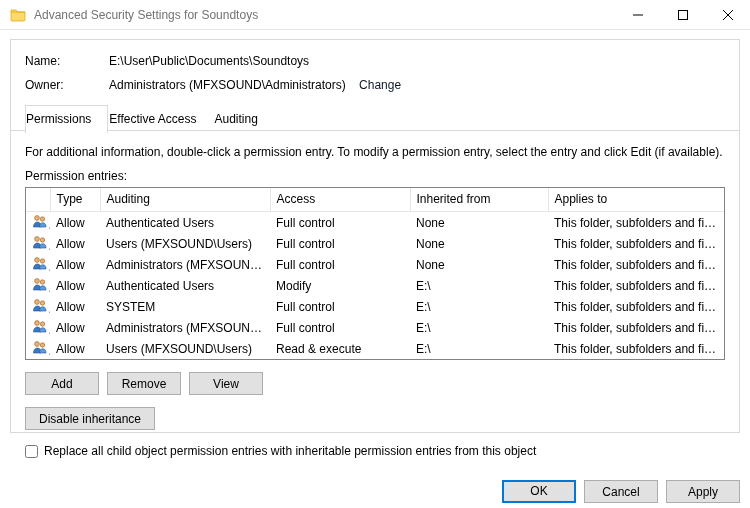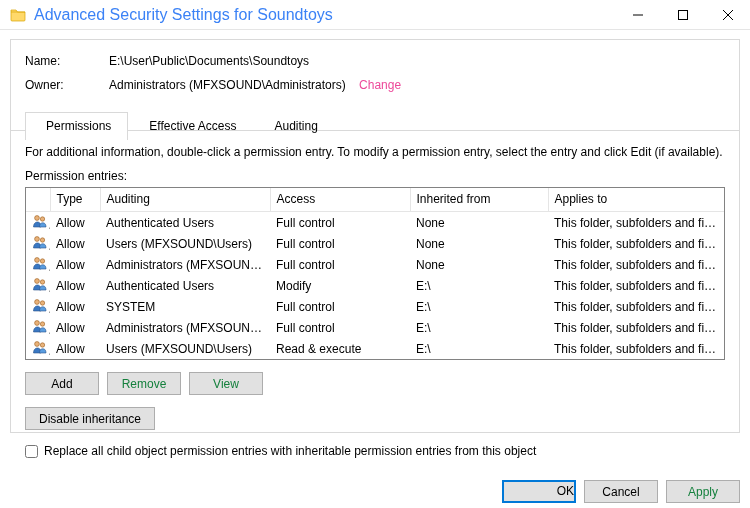--- a/index.html
+++ b/index.html
@@ -21,22 +21,22 @@
     border-bottom: 1px solid #e5e5e5;
     background: #fff;
   }
   .titlebar .ticon {
     width: 16px; height: 16px;
     margin: 0 8px 0 10px;
     display: inline-flex; align-items: center; justify-content: center;
   }
   .titlebar .title {
     flex: 1;
-    font-size: 16px;
-    color: #3b82f6;
+    font-size: 12px;
+    color: #737373;
   }
   .titlebar .winbtns { display: flex; }
   .winbtn {
     width: 45px; height: 30px;
     display: flex; align-items: center; justify-content: center;
     color: #000;
   }
 
   
   .client {
@@ -46,37 +46,37 @@
     padding: 0;
     position: relative;
     background: #fff;
   }
   .inner {
     padding: 14px 14px 0 14px;
   }
   .kv { display: flex; margin-bottom: 10px; }
   .kv .k { width: 84px; }
   .kv .v { }
-  .link { color: #ec4899; cursor: pointer; margin-left: 10px; }
+  .link { color: #0f172a; cursor: pointer; margin-left: 10px; }
 
   
   .tabs {
     display: flex;
     border-bottom: 1px solid #d9d9d9;
     margin: 4px -14px 0 -14px;
     padding-left: 14px;
     align-items: flex-end;
   }
   .tab {
-    padding: 6px 16px 7px 20px;
+    padding: 6px 16px 7px 0;
     border: 1px solid transparent;
     border-bottom: none;
     cursor: pointer;
     position: relative;
-    top: 10px;
+    top: 3px;
   }
   .tab.active {
     border-color: #d9d9d9;
     background: #fff;
   }
 
   .info { margin: 14px 0 10px 0; }
   .lbl { margin-bottom: 4px; }
 
   
@@ -123,22 +123,22 @@
   .btnrow { margin-top: 12px; display: flex; gap: 8px; }
   .btn {
     min-width: 74px;
     height: 23px;
     border: 1px solid #adadad;
     background: #e1e1e1;
     font: inherit;
     padding: 0 0;
     cursor: pointer;
   }
-  .btn:disabled { color: #15803d; cursor: default; }
-  .btn.primary { border: 2px solid #0078d7; background:#e1e1e1; line-height:19px;text-align:right; }
+  .btn:disabled { color: #000000; cursor: default; }
+  .btn.primary { border: 2px solid #0078d7; background:#e1e1e1; line-height:19px; }
 
   .chkrow {
     margin-top: 14px;
     display: flex; align-items: center; gap: 6px;
   }
   .chkrow input { width: 13px; height: 13px; margin: 0; }
 
   
   .footer {
     position: absolute;

